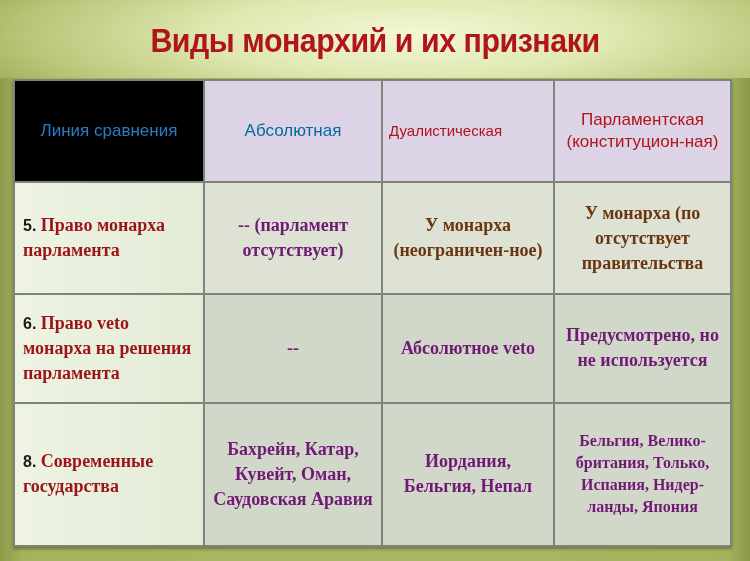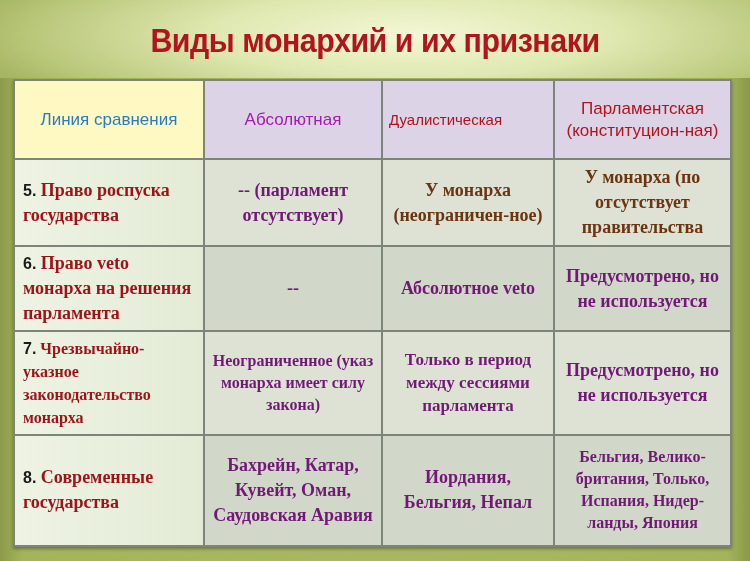--- a/index.html
+++ b/index.html
@@ -21,22 +21,22 @@
   table{
     position:absolute;left:13px;top:79px;width:717px;height:468px;
     border-collapse:collapse;table-layout:fixed;
     box-shadow:0 2px 3px rgba(60,60,30,0.5);
   }
   td,th{
     border:2px solid #7d8479;padding:2px 6px;vertical-align:middle;
     font-weight:bold;
   }
   th{background:#dcd3e6;font-weight:normal;}
-  th.c0{background:#fef9c3;color:#2a7cc0;font-family:"Liberation Sans","DejaVu Sans",sans-serif;font-size:17px;text-align:center;}
-  th.c1{color:#a21caf;font-family:"Liberation Sans","DejaVu Sans",sans-serif;font-size:17px;text-align:center;}
+  th.c0{background:#000000;color:#2a7cc0;font-family:"Liberation Sans","DejaVu Sans",sans-serif;font-size:17px;text-align:center;}
+  th.c1{color:#0369a1;font-family:"Liberation Sans","DejaVu Sans",sans-serif;font-size:17px;text-align:center;}
   th.c2{color:#b0141c;font-family:"Liberation Sans","DejaVu Sans",sans-serif;font-size:15px;text-align:left;}
   th.c3{color:#b0141c;font-family:"Liberation Sans","DejaVu Sans",sans-serif;font-size:17px;text-align:center;line-height:22px;}
   td.label{
     background:linear-gradient(90deg,#eef3e3,#e3ebd6);
     font-size:18px;line-height:25px;color:#9b1418;text-align:left;padding-left:8px;
   }
   td.label .num{color:#1a1a1a;font-family:"Liberation Sans","DejaVu Sans",sans-serif;font-size:16px;}
   td.label.small{font-size:16px;line-height:23px;}
   td.val{
     background:#dde2d5;color:#701a75;text-align:center;font-size:18px;line-height:25px;
@@ -60,36 +60,30 @@
       <col style="width:177px">
   </colgroup>
   <tbody>
       <tr style="height:76px">
     <th class="c0">Линия сравнения</th>
     <th class="c1">Абсолютная</th>
     <th class="c2">Дуалистическая</th>
     <th class="c3">Парламентская (конституцион-ная)</th>
   </tr>
   <tr style="height:84px">
-    <td class="label"><span class="num">5.</span> <span>Право роспуска государства</span></td>
+    <td class="label"><span class="num">5.</span> <span>Право монарха парламента</span></td>
     <td class="val">-- (парламент отсутствует)</td>
     <td class="val brown">У монарха (неограничен-ное)</td>
     <td class="val brown">У монарха (по отсутствует правительства</td>
   </tr>
   <tr style="height:72px">
     <td class="label"><span class="num">6.</span> <span>Право veto монарха на решения парламента</span></td>
     <td class="val alt">--</td>
     <td class="val alt">Абсолютное veto</td>
     <td class="val alt">Предусмотрено, но не используется</td>
-  </tr>
-  <tr style="height:100px">
-    <td class="label small"><span class="num">7.</span> <span>Чрезвычайно-указное законодательство монарха</span></td>
-    <td class="val small">Неограниченное (указ монарха имеет силу закона)</td>
-    <td class="val med">Только в период между сессиями парламента</td>
-    <td class="val">Предусмотрено, но не используется</td>
   </tr>
   <tr style="height:107px">
     <td class="label"><span class="num">8.</span> <span>Современные государства</span></td>
     <td class="val alt">Бахрейн, Катар, Кувейт, Оман, Саудовская Аравия</td>
     <td class="val alt">Иордания, Бельгия, Непал</td>
     <td class="val alt small">Бельгия, Велико-британия, Только, Испания, Нидер-ланды, Япония</td>
   </tr>
 </tbody>
   </table>
 

